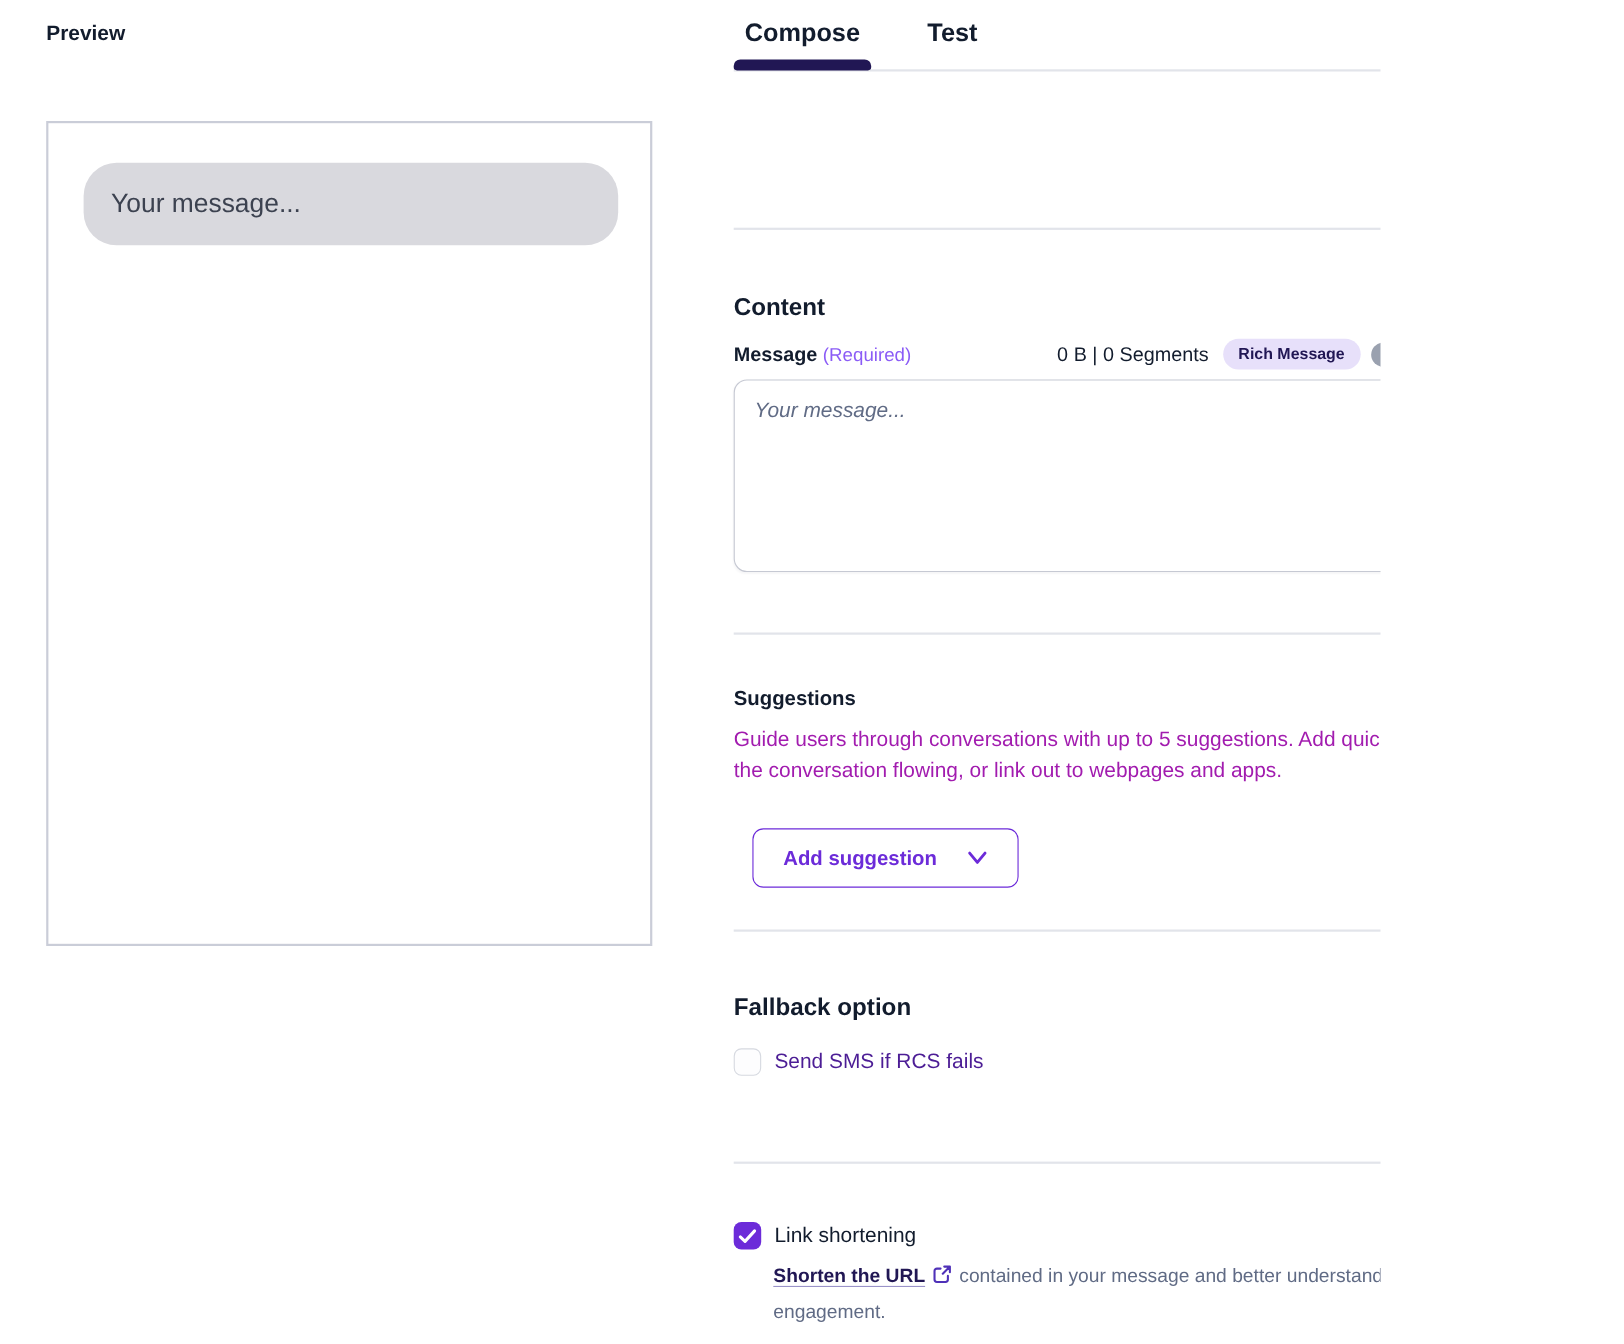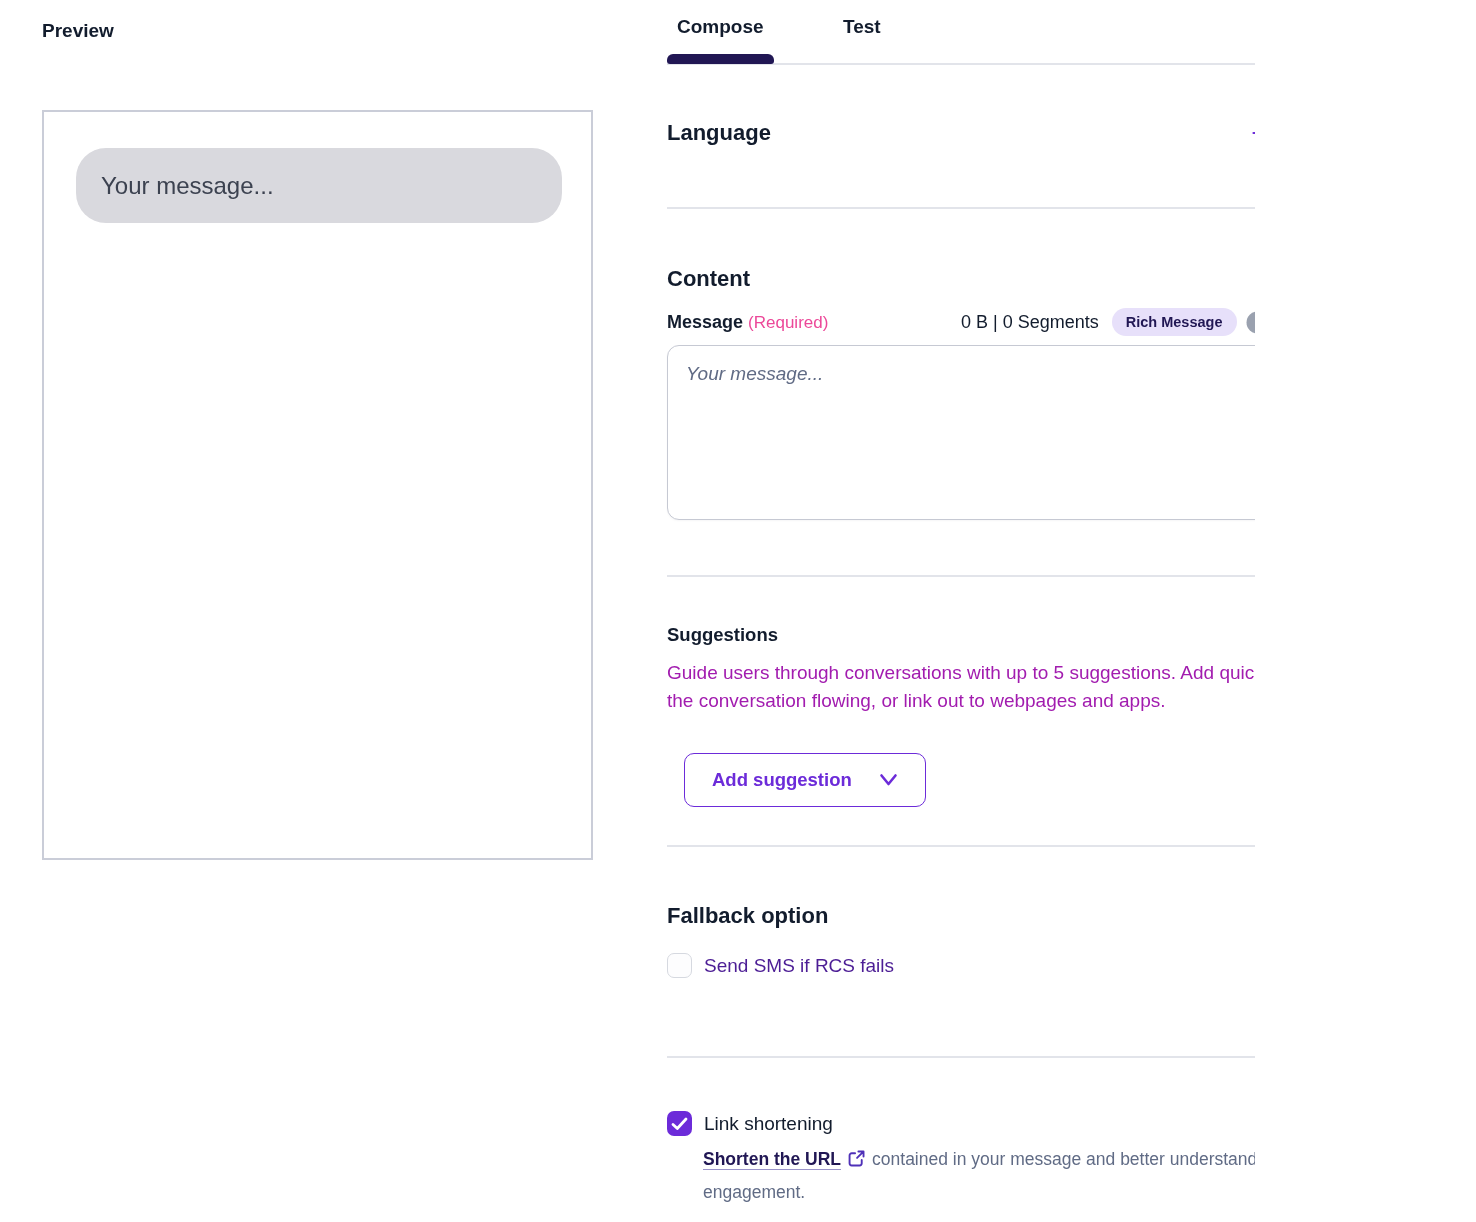--- a/index.html
+++ b/index.html
@@ -18,39 +18,39 @@
     font-size:17.5px; line-height:1.33; color:#33394A; }
 
   
   .right-panel { position:absolute; left:667px; top:0; width:746px; height:1222px; }
   .divider { position:absolute; left:0; width:746px; height:1.5px; background:#E2E4EA; }
 
   
   .tab { position:absolute; top:16px; cursor:pointer; }
   .tab-compose { left:0; }
   .tab-test { left:166px; }
-  .tab-label { display:block; padding:0 10px; font-size:19px; font-weight:bold; color:#121C2D; }
+  .tab-label { display:block; padding:0 10px; font-size:23px; font-weight:bold; color:#121C2D; }
   .tab-bar { position:absolute; left:0; right:0; top:38px; height:10px;
     background:#211754; border-radius:6px 6px 3px 3px; z-index:2; }
   .tabs-divider { top:63px; }
 
   
   .lang-row { position:absolute; left:0; top:120px; width:746px;
     display:flex; justify-content:space-between; align-items:center; }
   .section-h { font-size:22px; font-weight:bold; color:#121C2D; }
   .add-lang { display:flex; align-items:center; gap:9px; color:#6C2BD9;
     font-size:18.5px; font-weight:bold; cursor:pointer; }
 
   
   .content-title { position:absolute; left:0; top:266px; }
   .message-row { position:absolute; left:0; top:301px; width:746px; height:42px;
     display:flex; justify-content:space-between; align-items:center; }
   .msg-label-wrap { font-size:18px; }
   .msg-label { font-weight:bold; color:#121C2D; }
-  .msg-required { font-size:17px; color:#ec4899; margin-left:5px;text-align:center; }
+  .msg-required { font-size:17px; color:#8b5cf6; margin-left:5px;text-align:center; }
   .msg-tools { display:flex; align-items:center; }
   .counter { font-size:18px; color:#121C2D; }
   .badge { margin-left:13px; background:#E7E0FA; color:#211754; font-size:14.5px;
     font-weight:bold; padding:6px 14px; border-radius:999px; white-space:nowrap; }
   .info-btn { margin-left:9px; display:flex; cursor:pointer; }
   .vdiv { width:1.5px; height:37px; background:#C8CBD4; margin:0 27px; }
   .icon-pill { width:89px; height:46px; border-radius:23px; cursor:pointer;
     background:linear-gradient(100deg,#EEE6FC 0%,#FBF9FF 85%);
     display:flex; align-items:center; justify-content:center; gap:11px; }
 
@@ -113,29 +113,20 @@
 
     <div class="tab tab-compose">
       <span class="tab-label">Compose</span>
       <span class="tab-bar"></span>
     </div>
     <div class="tab tab-test">
       <span class="tab-label">Test</span>
     </div>
     <div class="divider tabs-divider"></div>
 
-    <div class="lang-row">
-      <span class="section-h">Language</span>
-      <span class="add-lang">
-        <svg width="20" height="20" viewBox="0 0 20 20">
-          <path d="M10 2.5 V17.5 M2.5 10 H17.5" stroke="#6C2BD9" stroke-width="2.2" stroke-linecap="round" fill="none"></path>
-        </svg>
-        <span>Add languages</span>
-      </span>
-    </div>
     <div class="divider d2"></div>
 
     <div class="content-title section-h">Content</div>
 
     <div class="message-row">
       <span class="msg-label-wrap">
         <span class="msg-label">Message</span><span class="msg-required">(Required)</span>
       </span>
       <span class="msg-tools">
         <span class="counter">0 B | 0 Segments</span>

